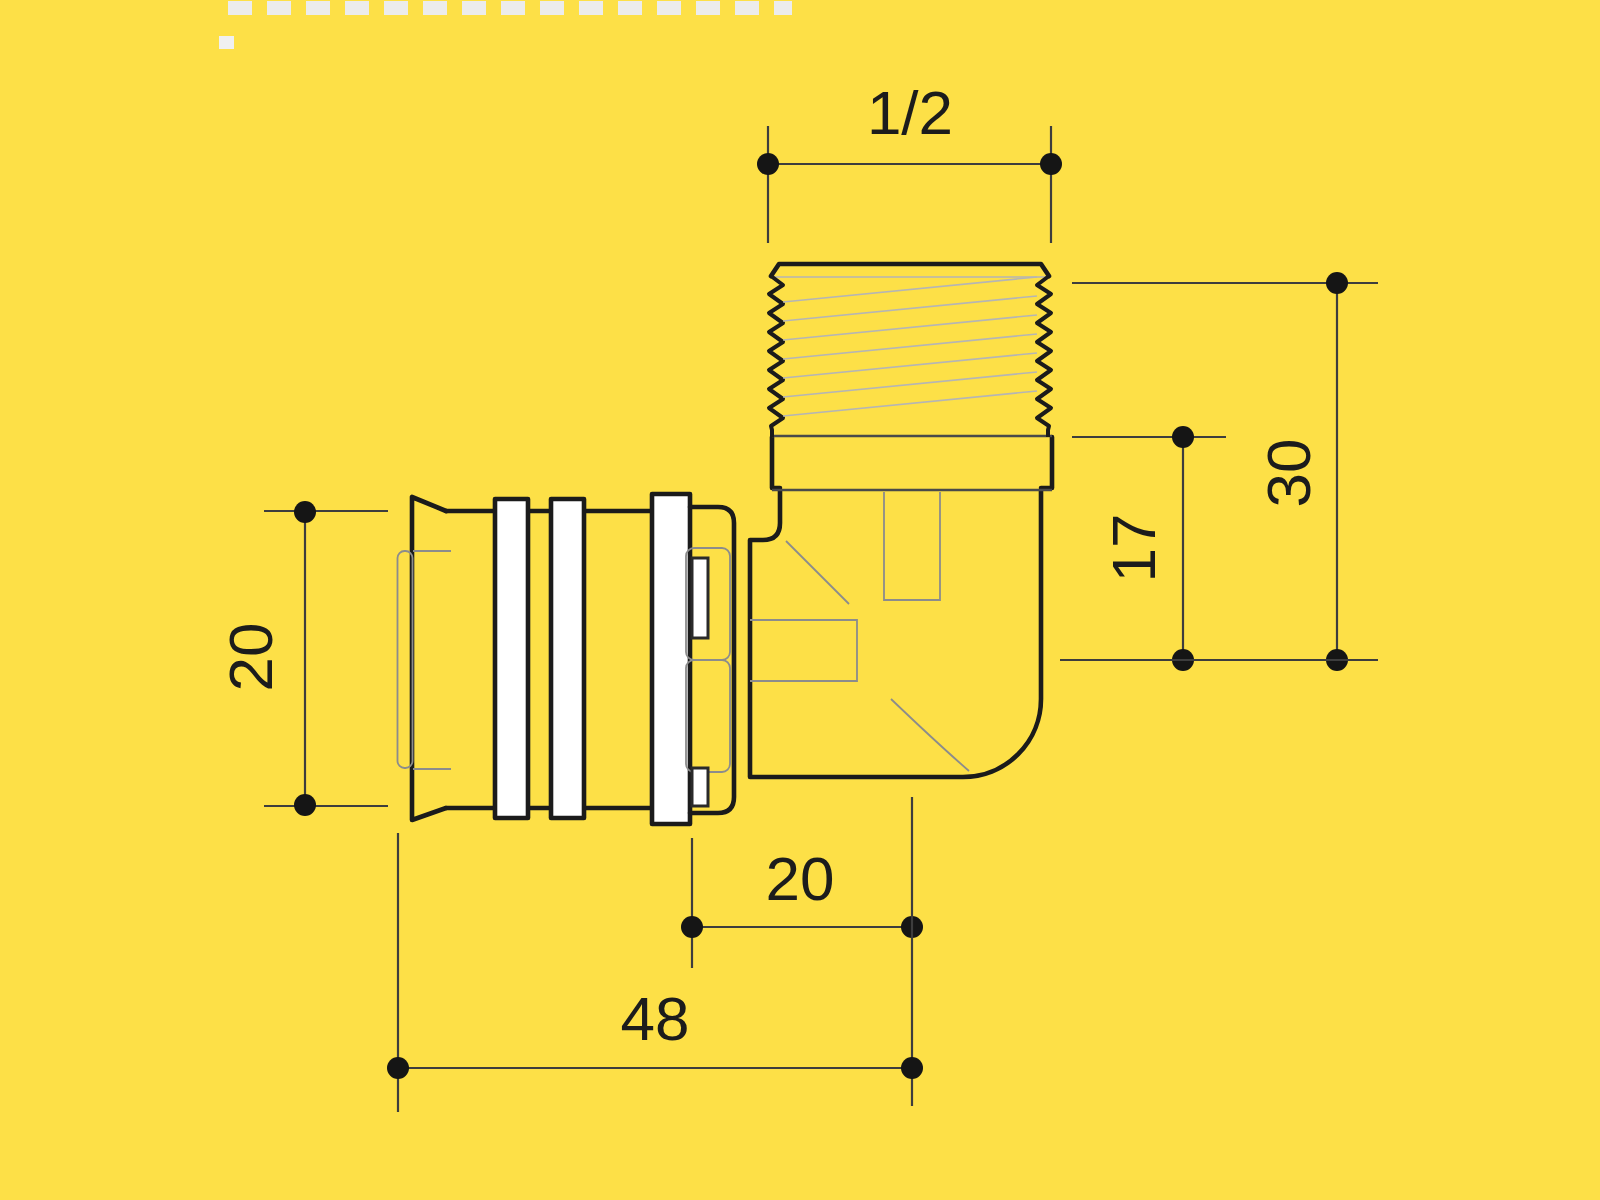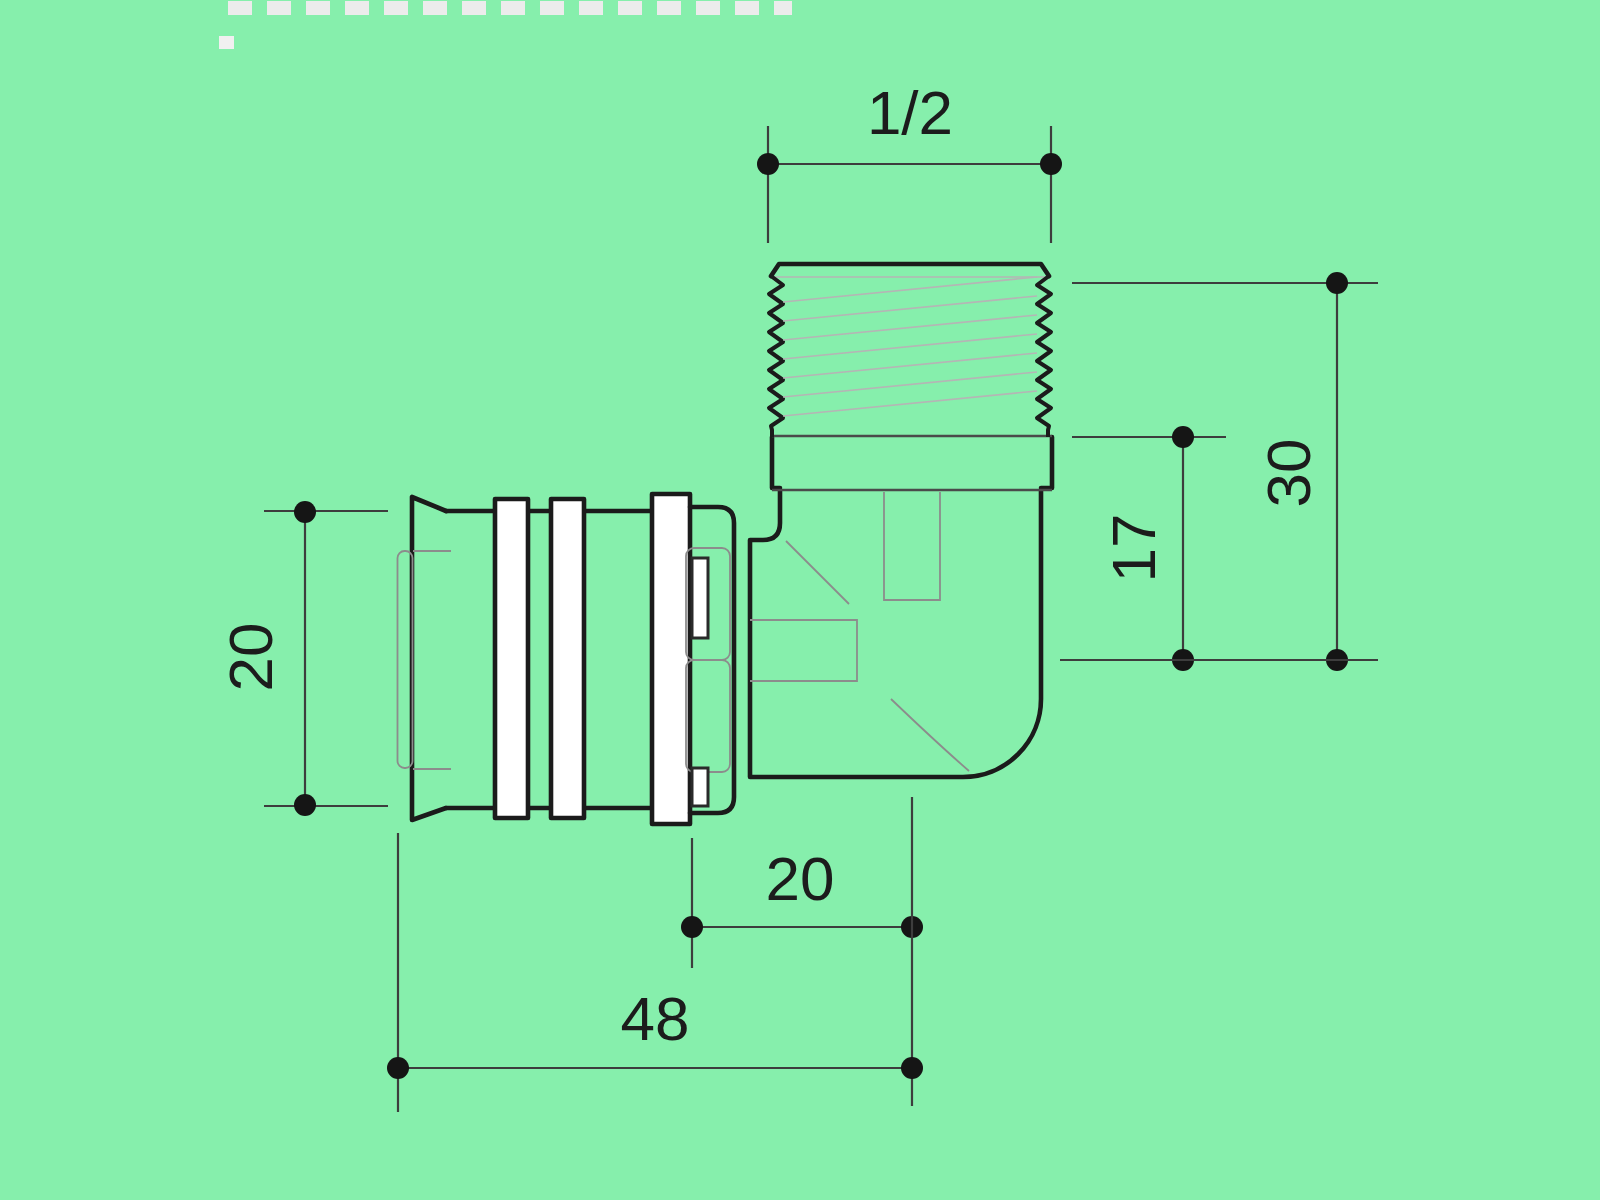--- a/index.html
+++ b/index.html
@@ -1,20 +1,20 @@
 <!DOCTYPE html>
 <html><head>
 <meta charset="utf-8">
 <style>
   html, body { margin: 0; padding: 0; background: #ffffff; }
   .canvas {
     position: relative;
     width: 1600px;
     height: 1200px;
-    background: #86efac;
+    background: #fde047;
     overflow: hidden;
     font-family: "Liberation Sans", sans-serif;
   }
   svg { display: block; }
 
   .outline      { fill: none; stroke: #1b1b1b; stroke-width: 4.6; stroke-linejoin: round; stroke-linecap: round; }
   .outline-fill { fill: #ffffff; stroke: #1b1b1b; stroke-width: 4.6; stroke-linejoin: round; }
   .flank        { fill: none; stroke: #1b1b1b; stroke-width: 4.0; stroke-linejoin: round; }
   .medium       { fill: none; stroke: #4a4a4a; stroke-width: 2.4; }
   .thin         { fill: none; stroke: #8c8c8c; stroke-width: 1.8; }

